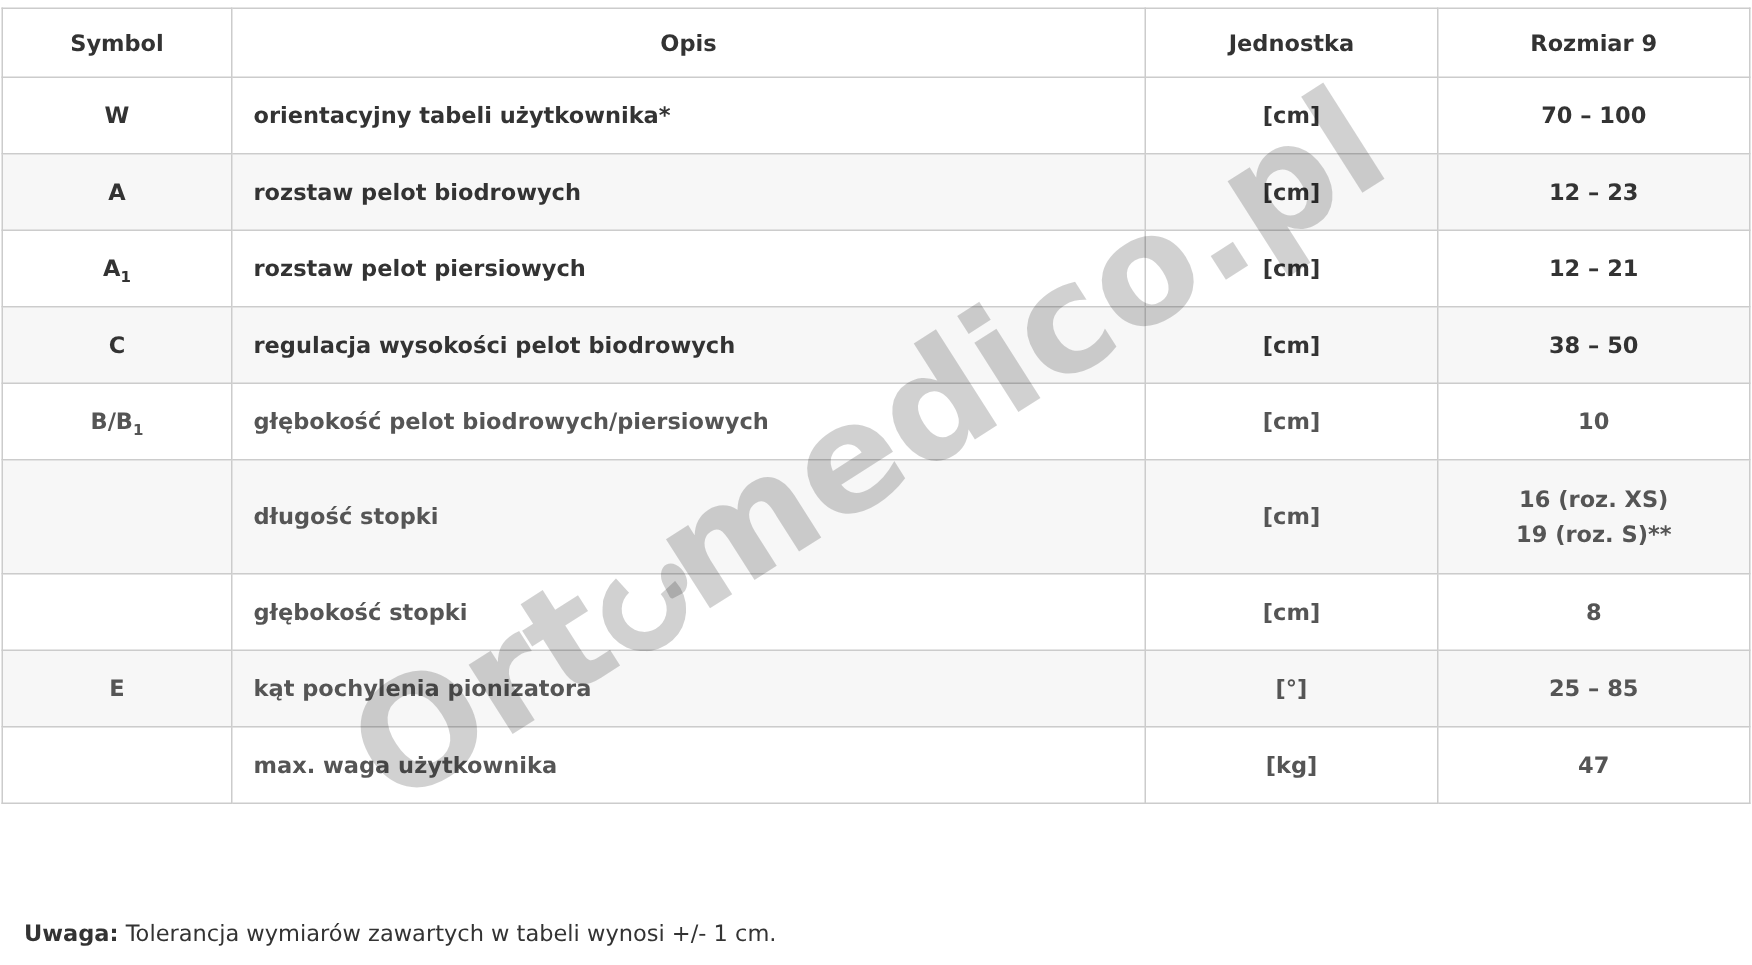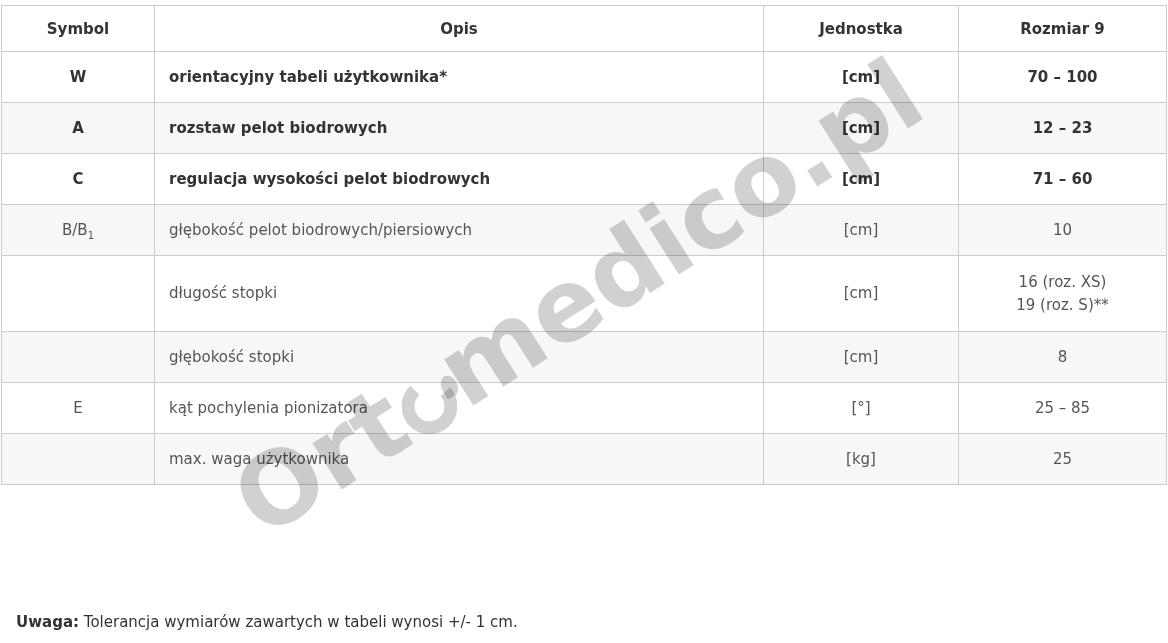--- a/index.html
+++ b/index.html
@@ -10,21 +10,21 @@
     position:absolute; top:5px; left:1px;
     border-collapse:collapse; table-layout:fixed; width:1165px;
     background:#fff;
   }
   th, td { border:1px solid var(--table-border,#ccc); box-sizing:border-box; }
   thead th {
     height:46px; font-size:15px; font-weight:bold;
     color:var(--text-primary,#333); text-align:center; vertical-align:middle;
   }
   tbody td {
-    height:51px; font-size:15px; font-weight:normal;
+    height:51px; font-size:15px; font-weight:bold;
     color:var(--text-secondary,#555); text-align:center; vertical-align:middle;
     line-height:1.5;
   }
   tbody tr:nth-child(even) td { background:var(--row-stripe,#f7f7f7); }
   tbody tr.bold-row td { font-weight:bold; color:var(--text-primary,#333); }
   tbody tr.tall td { height:76px; }
   td.col-opis { text-align:left; padding:0 14px; }
   td.col-size { white-space:pre-line; }
   sub { font-size:10px; line-height:0; }
 
@@ -83,24 +83,30 @@
           <td class="col-unit">[cm]</td>
           <td class="col-size">70 – 100</td>
         </tr>
         <tr class="bold-row">
           <td class="col-symbol">A</td>
           <td class="col-opis">rozstaw pelot biodrowych</td>
           <td class="col-unit">[cm]</td>
           <td class="col-size">12 – 23</td>
         </tr>
         <tr class="bold-row">
+          <td class="col-symbol">A<sub>1</sub></td>
+          <td class="col-opis">rozstaw pelot piersiowych</td>
+          <td class="col-unit">[cm]</td>
+          <td class="col-size">12 – 21</td>
+        </tr>
+        <tr class="bold-row">
           <td class="col-symbol">C</td>
           <td class="col-opis">regulacja wysokości pelot biodrowych</td>
           <td class="col-unit">[cm]</td>
-          <td class="col-size">71 – 60</td>
+          <td class="col-size">38 – 50</td>
         </tr>
         <tr>
           <td class="col-symbol">B/B<sub>1</sub></td>
           <td class="col-opis">głębokość pelot biodrowych/piersiowych</td>
           <td class="col-unit">[cm]</td>
           <td class="col-size">10</td>
         </tr>
         <tr class="tall">
           <td class="col-symbol"></td>
           <td class="col-opis">długość stopki</td>
@@ -117,21 +123,21 @@
         <tr>
           <td class="col-symbol">E</td>
           <td class="col-opis">kąt pochylenia pionizatora</td>
           <td class="col-unit">[°]</td>
           <td class="col-size">25 – 85</td>
         </tr>
         <tr>
           <td class="col-symbol"></td>
           <td class="col-opis">max. waga użytkownika</td>
           <td class="col-unit">[kg]</td>
-          <td class="col-size">25</td>
+          <td class="col-size">47</td>
         </tr>
       </tbody>
   </table>
 
   <p class="note"><strong>Uwaga:</strong><span> Tolerancja wymiarów zawartych w tabeli wynosi +/- 1 cm.</span></p>
 
   <div class="watermark" aria-hidden="true"><span>Ort</span><span class="wm-o"></span><span>medico.pl</span></div>
 
 </div>
 

